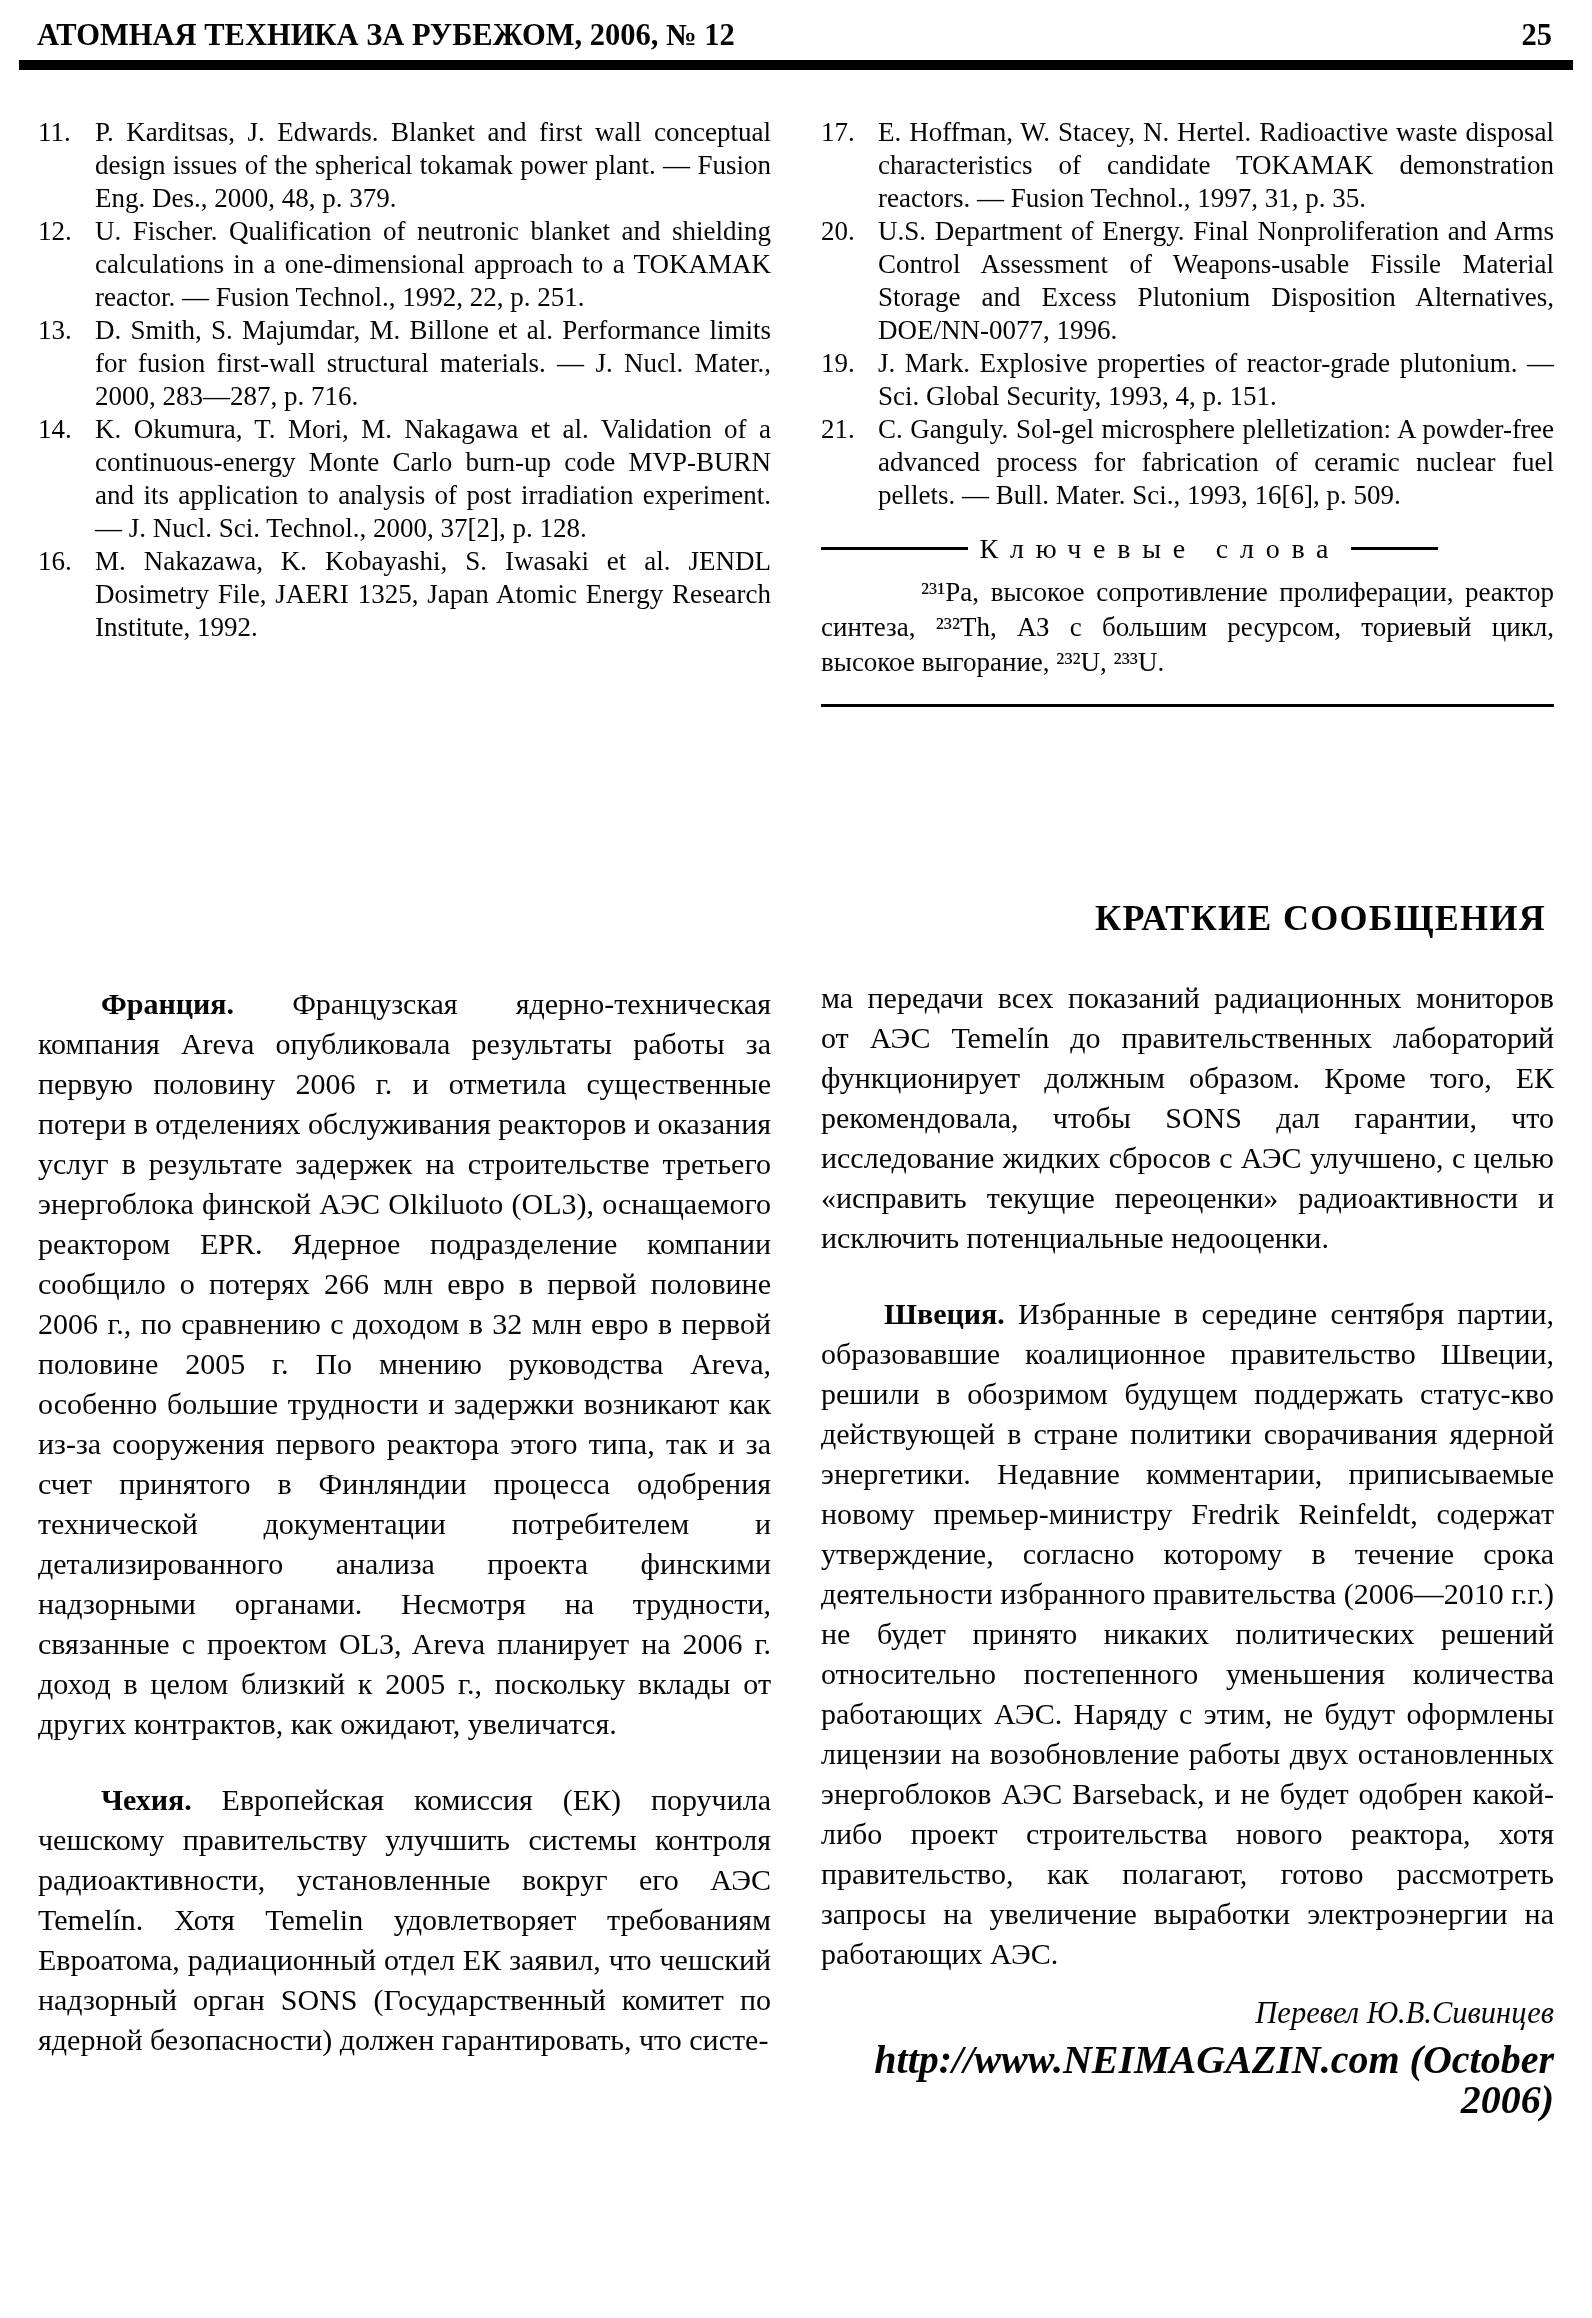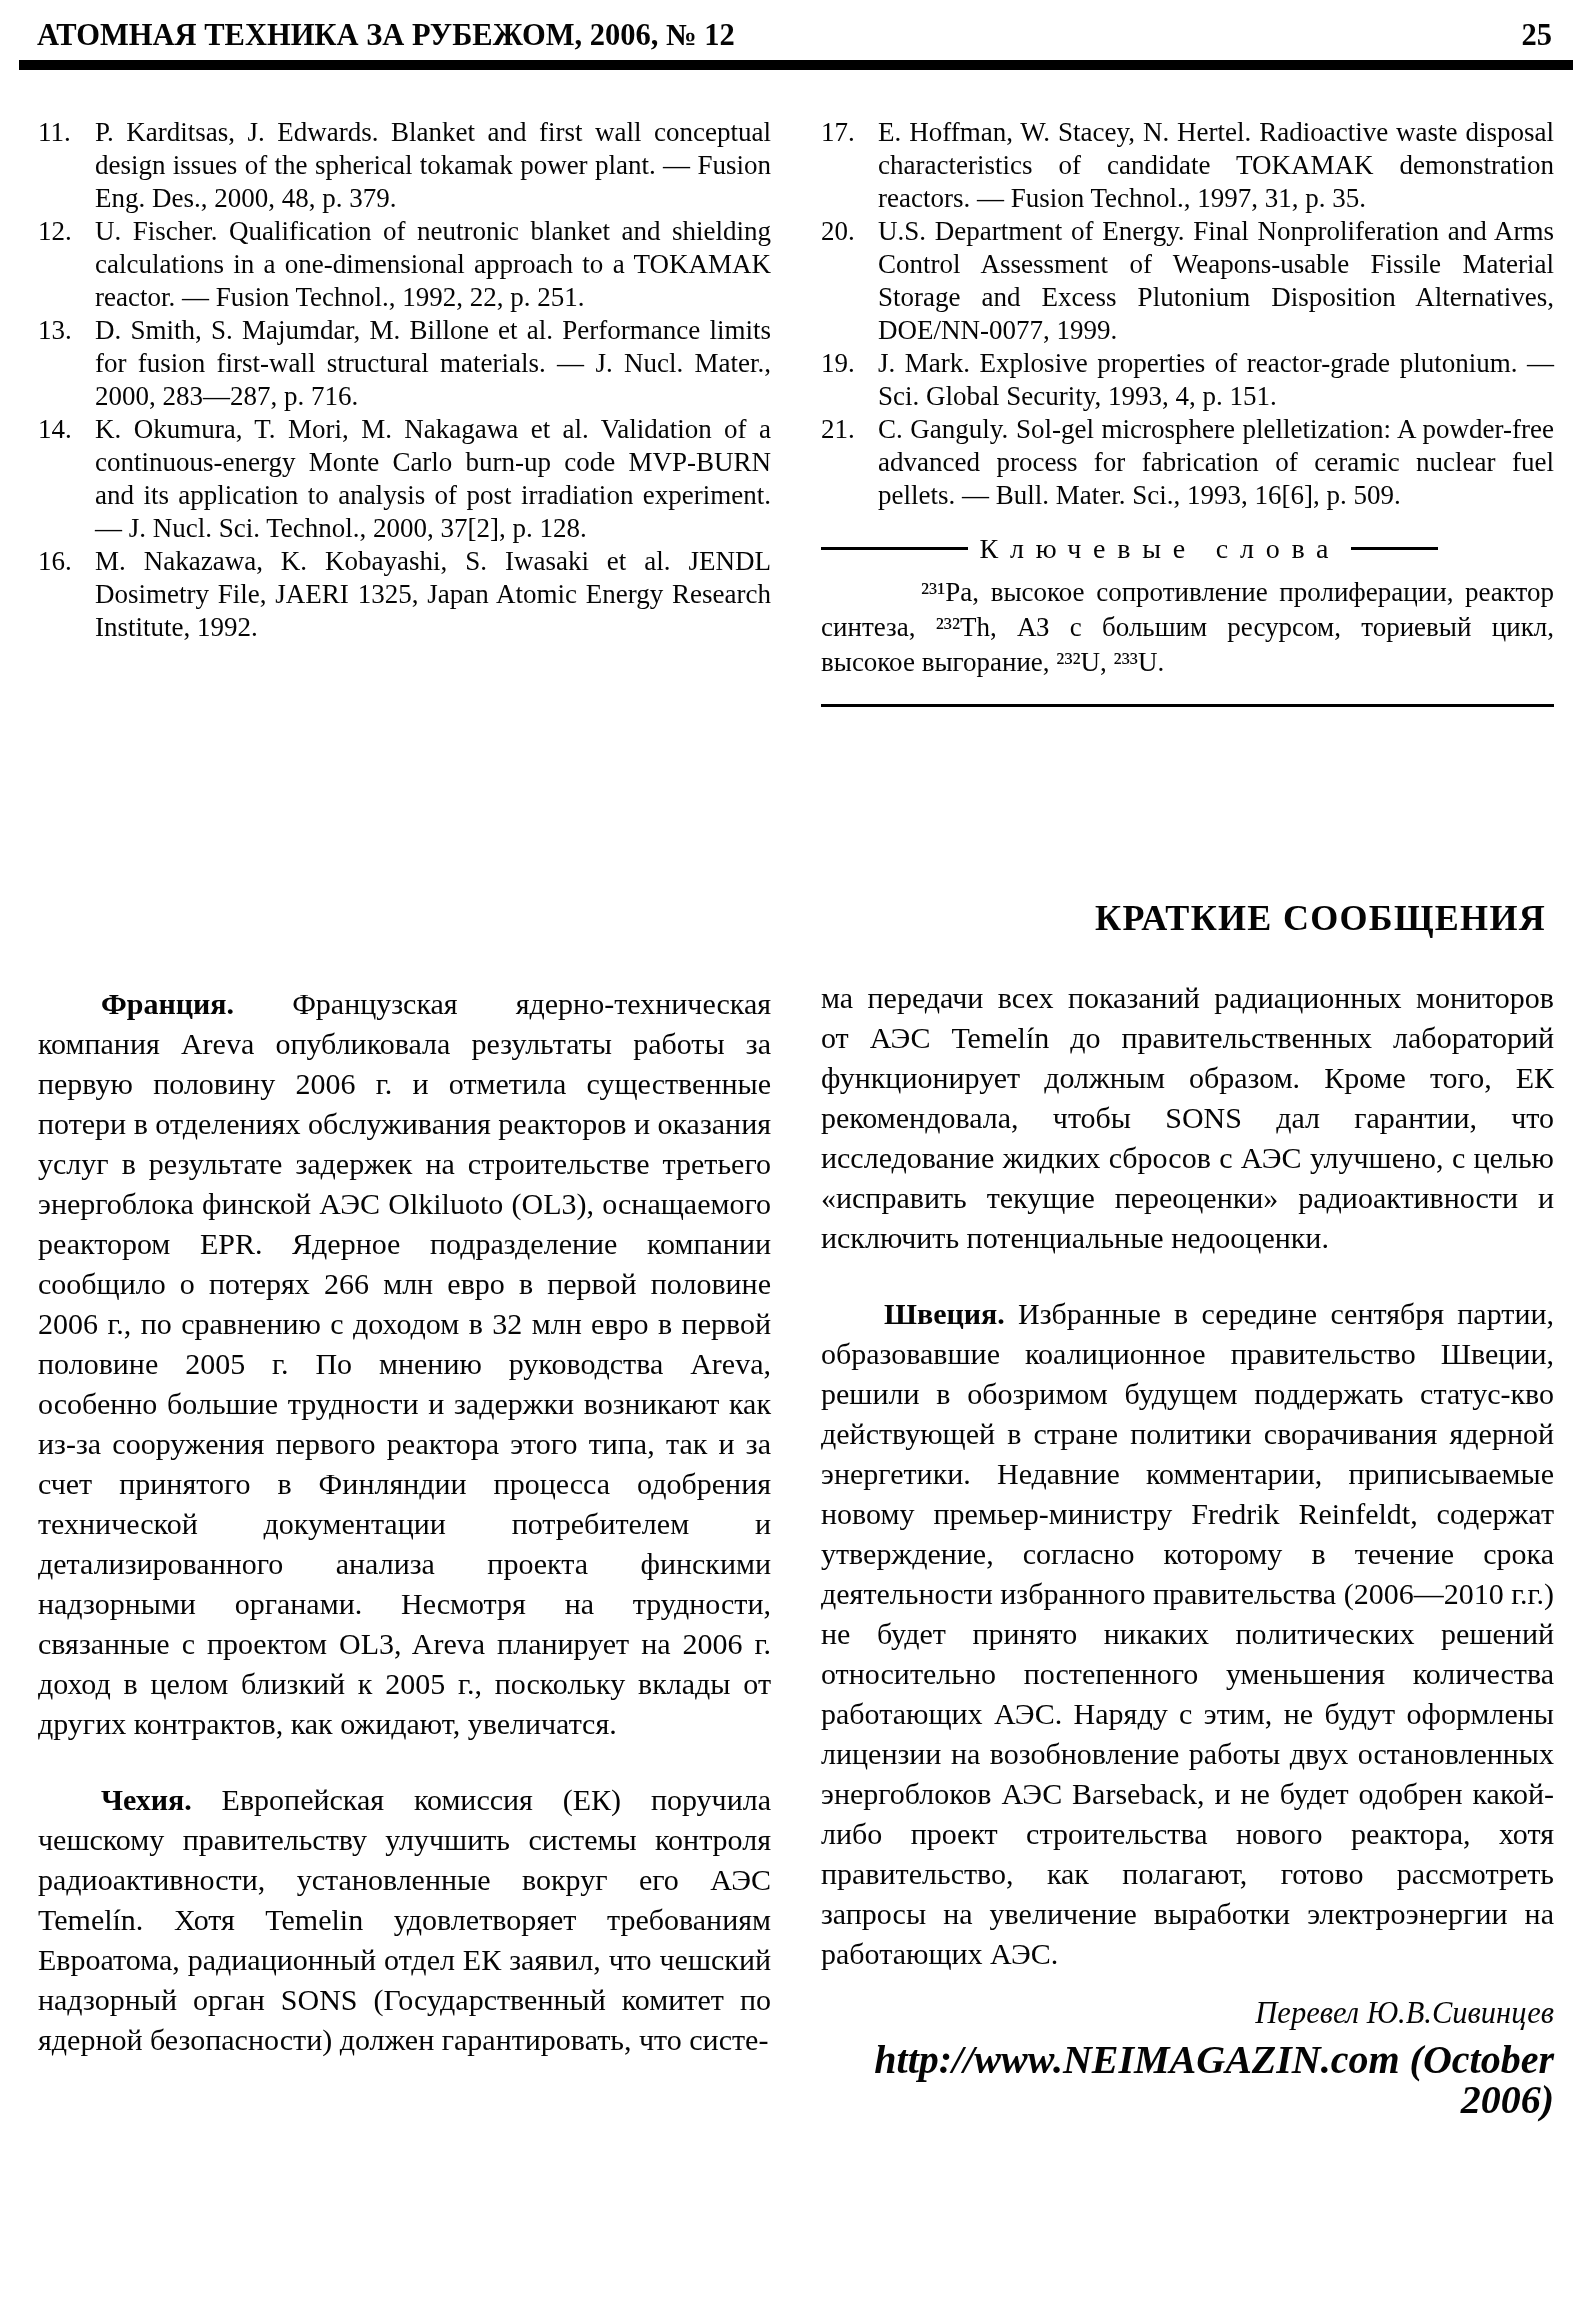--- a/index.html
+++ b/index.html
@@ -93,21 +93,21 @@
       </div>
     </div>
 
     <div class="col">
       <div class="ref">
         <span class="ref-num">17.</span>
         <span class="ref-text">E. Hoffman, W. Stacey, N. Hertel. Radioactive waste disposal characteristics of candidate TOKAMAK demonstration reactors. — Fusion Technol., 1997, 31, p. 35.</span>
       </div>
       <div class="ref">
         <span class="ref-num">20.</span>
-        <span class="ref-text">U.S. Department of Energy. Final Nonproliferation and Arms Control Assessment of Weapons-usable Fissile Material Storage and Excess Plutonium Disposition Alternatives, DOE/NN-0077, 1999.</span>
+        <span class="ref-text">U.S. Department of Energy. Final Nonproliferation and Arms Control Assessment of Weapons-usable Fissile Material Storage and Excess Plutonium Disposition Alternatives, DOE/NN-0077, 1996.</span>
       </div>
       <div class="ref">
         <span class="ref-num">19.</span>
         <span class="ref-text">J. Mark. Explosive properties of reactor-grade plutonium. — Sci. Global Security, 1993, 4, p. 151.</span>
       </div>
       <div class="ref">
         <span class="ref-num">21.</span>
         <span class="ref-text">C. Ganguly. Sol-gel microsphere plelletization: A powder-free advanced process for fabrication of ceramic nuclear fuel pellets. — Bull. Mater. Sci., 1993, 16[6], p. 509.</span>
       </div>
 

